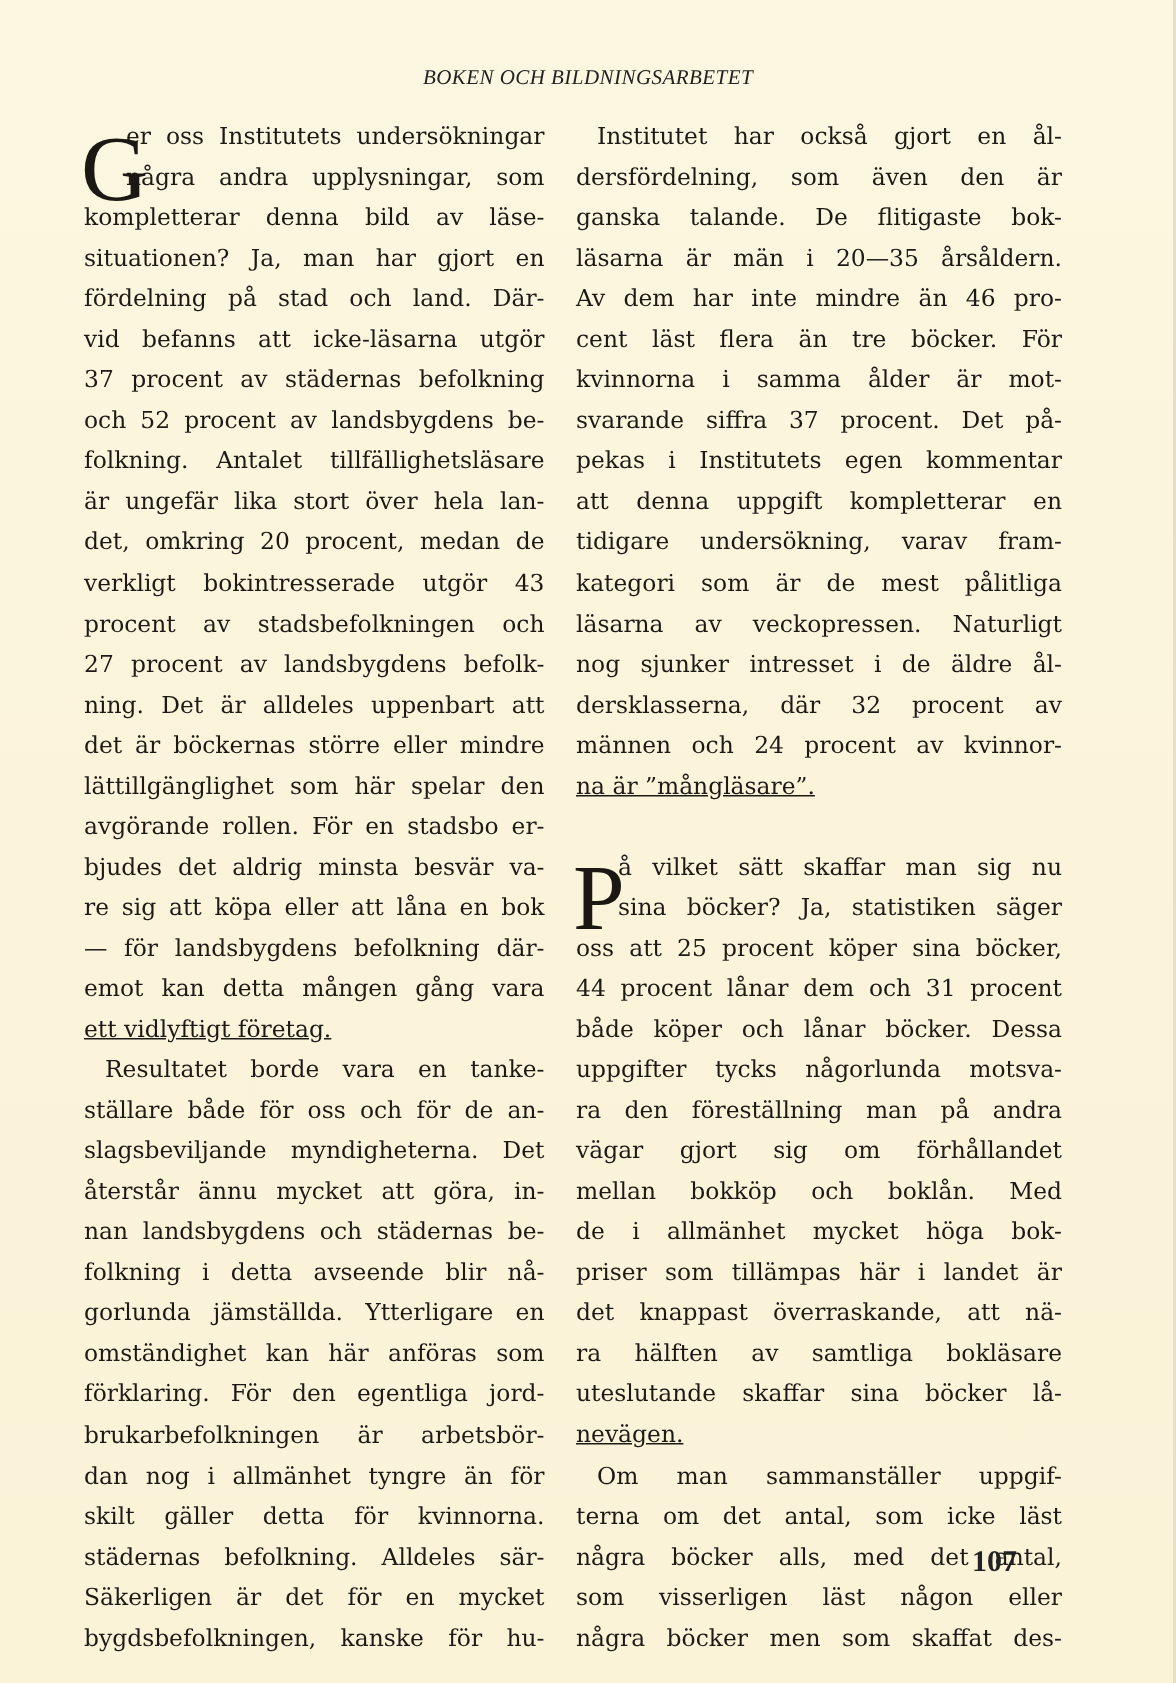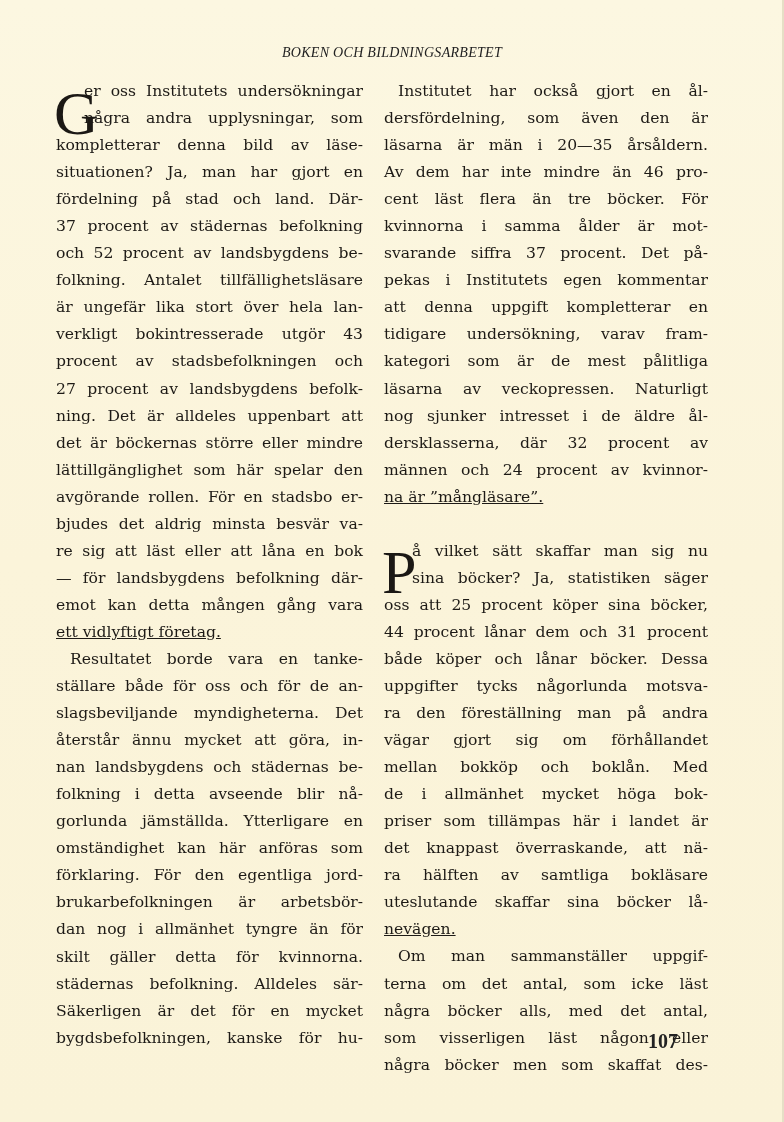--- a/index.html
+++ b/index.html
@@ -69,33 +69,35 @@
   <div class="running-head">BOKEN OCH BILDNINGSARBETET</div>
 
   <div class="col col-left">
     <span class="dropcap" style="left:-2px; top:9px;">G</span>
     <div id="left-lines">
         <span class="line drop-indent">er oss Institutets undersökningar</span>
         <span class="line drop-indent">några andra upplysningar, som</span>
         <span class="line">kompletterar denna bild av läse-</span>
         <span class="line">situationen? Ja, man har gjort en</span>
         <span class="line">fördelning på stad och land. Där-</span>
+        <span class="line">vid befanns att icke-läsarna utgör</span>
         <span class="line">37 procent av städernas befolkning</span>
         <span class="line">och 52 procent av landsbygdens be-</span>
         <span class="line">folkning. Antalet tillfällighetsläsare</span>
         <span class="line">är ungefär lika stort över hela lan-</span>
+        <span class="line">det, omkring 20 procent, medan de</span>
         <span class="line">verkligt bokintresserade utgör 43</span>
         <span class="line">procent av stadsbefolkningen och</span>
         <span class="line">27 procent av landsbygdens befolk-</span>
         <span class="line">ning. Det är alldeles uppenbart att</span>
         <span class="line">det är böckernas större eller mindre</span>
         <span class="line">lättillgänglighet som här spelar den</span>
         <span class="line">avgörande rollen. För en stadsbo er-</span>
         <span class="line">bjudes det aldrig minsta besvär va-</span>
-        <span class="line">re sig att läst eller att låna en bok</span>
+        <span class="line">re sig att köpa eller att låna en bok</span>
         <span class="line">— för landsbygdens befolkning där-</span>
         <span class="line">emot kan detta mången gång vara</span>
         <span class="line last">ett vidlyftigt företag.</span>
         <span class="line indent">Resultatet borde vara en tanke-</span>
         <span class="line">ställare både för oss och för de an-</span>
         <span class="line">slagsbeviljande myndigheterna. Det</span>
         <span class="line">återstår ännu mycket att göra, in-</span>
         <span class="line">nan landsbygdens och städernas be-</span>
         <span class="line">folkning i detta avseende blir nå-</span>
         <span class="line">gorlunda jämställda. Ytterligare en</span>
@@ -107,20 +109,21 @@
         <span class="line">städernas befolkning. Alldeles sär-</span>
         <span class="line">Säkerligen är det för en mycket</span>
         <span class="line">bygdsbefolkningen, kanske för hu-</span>
       </div>
   </div>
 
   <div class="col col-right">
     <div id="right-para1">
         <span class="line indent">Institutet har också gjort en ål-</span>
         <span class="line">dersfördelning, som även den är</span>
+        <span class="line">ganska talande. De flitigaste bok-</span>
         <span class="line">läsarna är män i 20—35 årsåldern.</span>
         <span class="line">Av dem har inte mindre än 46 pro-</span>
         <span class="line">cent läst flera än tre böcker. För</span>
         <span class="line">kvinnorna i samma ålder är mot-</span>
         <span class="line">svarande siffra 37 procent. Det på-</span>
         <span class="line">pekas i Institutets egen kommentar</span>
         <span class="line">att denna uppgift kompletterar en</span>
         <span class="line">tidigare undersökning, varav fram-</span>
         <span class="line">kategori som är de mest pålitliga</span>
         <span class="line">läsarna av veckopressen. Naturligt</span>

